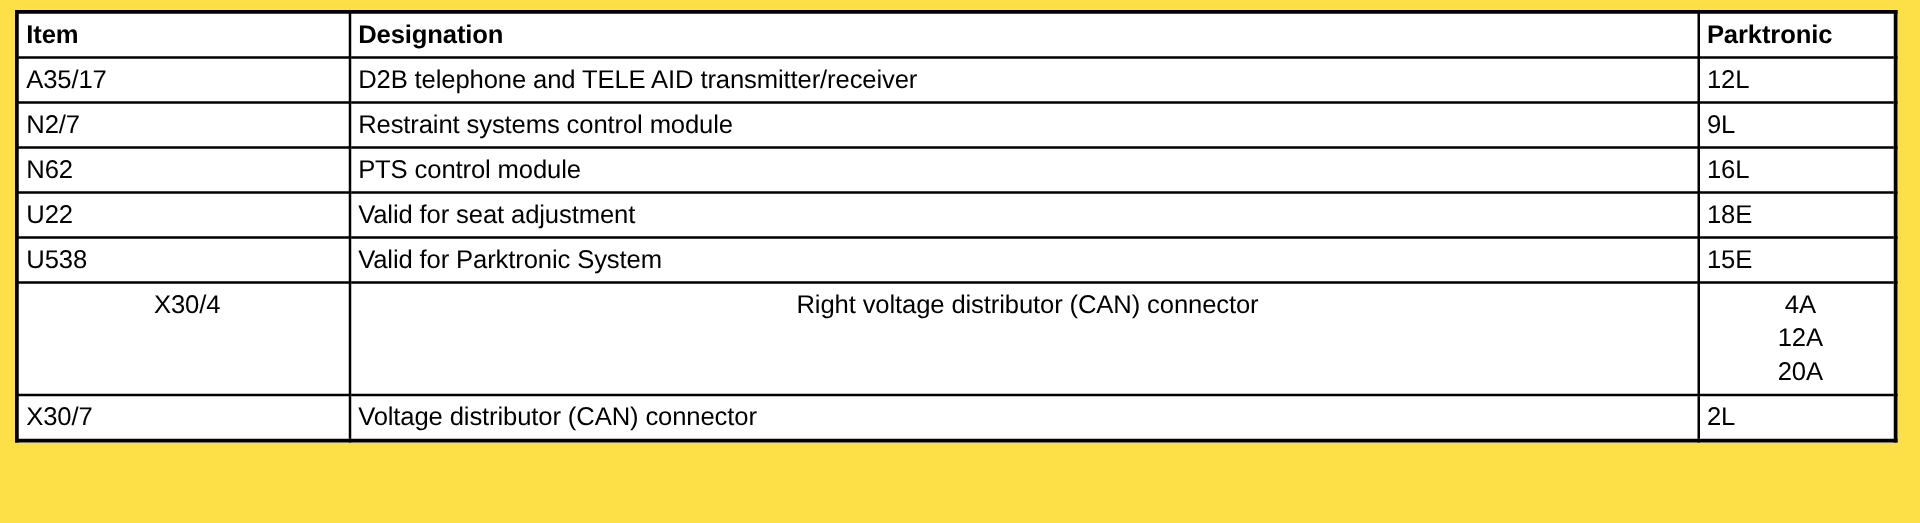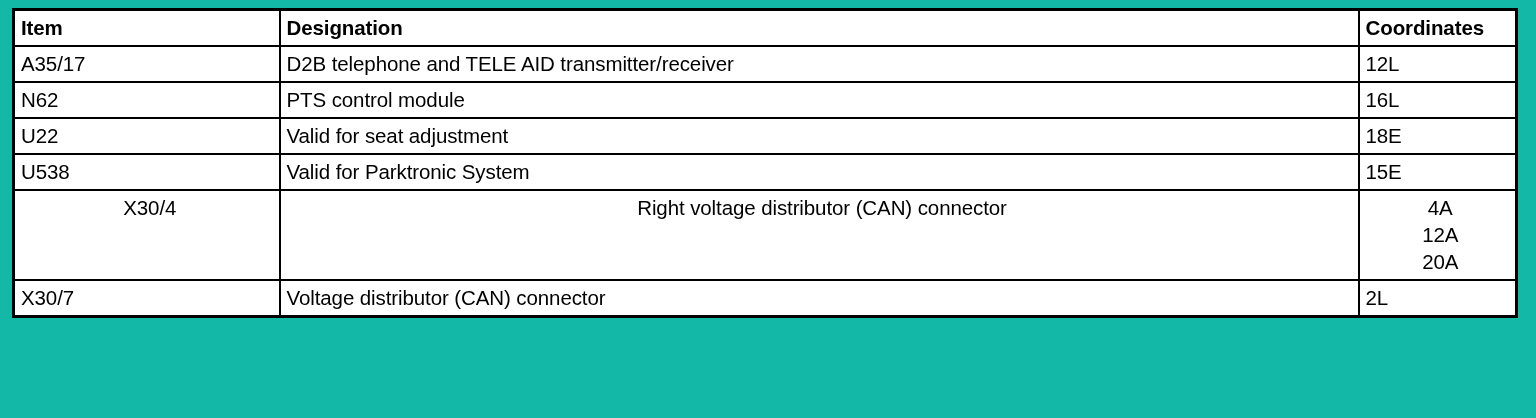--- a/index.html
+++ b/index.html
@@ -12,21 +12,21 @@
     height: 418px;
     font-family: "Liberation Sans", sans-serif;
     color: #000000;
     overflow: hidden;
   }
 
   #sheet {
     position: relative;
     width: 1536px;
     height: 418px;
-    background: #14b8a6;
+    background: #fde047;
   }
 
   table.legend-table {
     position: absolute;
     left: 12px;
     top: 8px;
     width: 1503px;
     border-collapse: collapse;
     table-layout: fixed;
     background: #ffffff;
@@ -82,30 +82,39 @@
   <table class="legend-table">
     <colgroup>
       <col class="col-item">
       <col class="col-designation">
       <col class="col-coord">
     </colgroup>
     <thead>
       <tr>
         <th>Item</th>
         <th>Designation</th>
-        <th>Coordinates</th>
+        <th>Parktronic</th>
       </tr>
     </thead>
     <tbody id="table-body">
         <tr>
           <td>A35/17</td>
           <td>D2B telephone and TELE AID transmitter/receiver</td>
           <td>
             <span class="coord-stack">
               <span>12L</span>
+            </span>
+          </td>
+        </tr>
+        <tr>
+          <td>N2/7</td>
+          <td>Restraint systems control module</td>
+          <td>
+            <span class="coord-stack">
+              <span>9L</span>
             </span>
           </td>
         </tr>
         <tr>
           <td>N62</td>
           <td>PTS control module</td>
           <td>
             <span class="coord-stack">
               <span>16L</span>
             </span>

